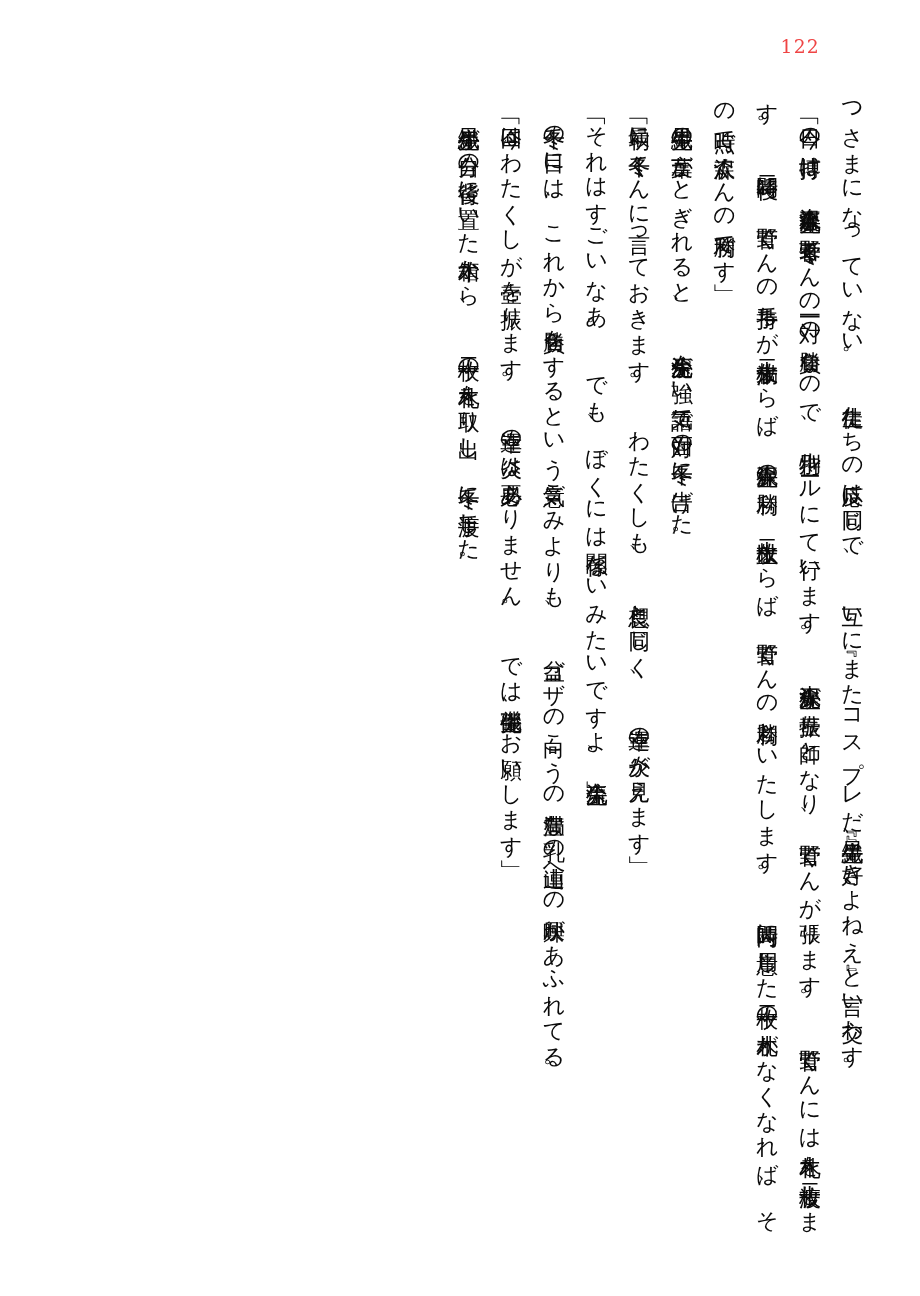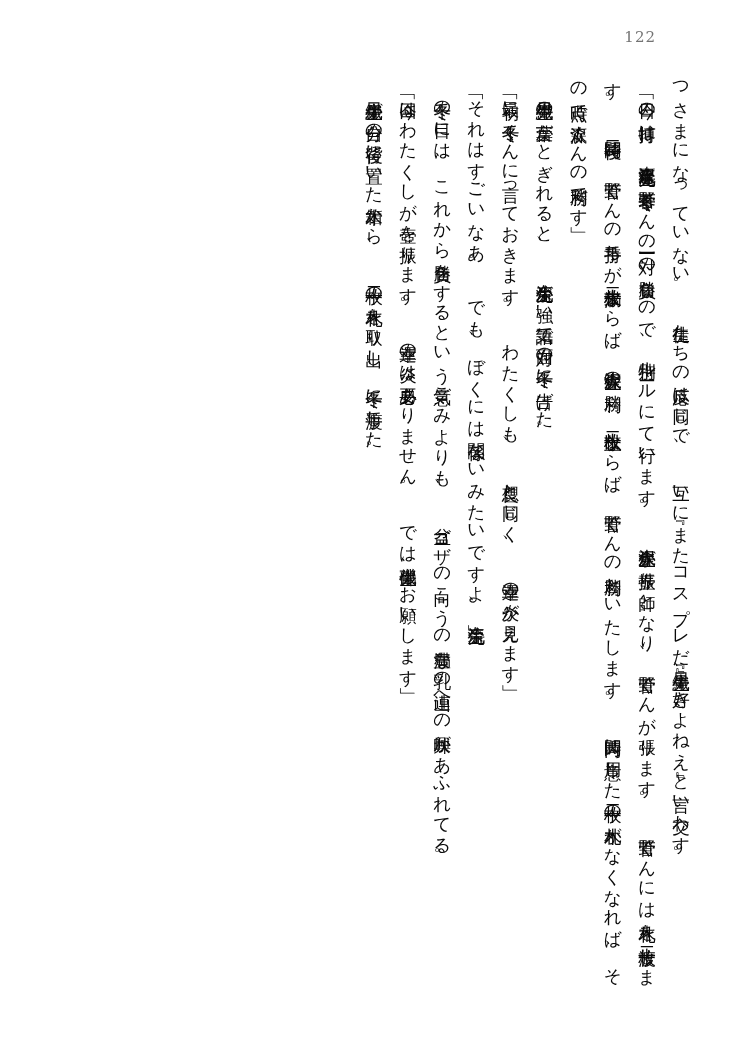--- a/index.html
+++ b/index.html
@@ -20,21 +20,21 @@
     height: 1037px;
     background: #ffffff;
     box-sizing: border-box;
   }
   .page-number {
     position: absolute;
     top: 28px;
     right: 80px;
     font-size: 15px;
     letter-spacing: 1px;
-    color: #737373;
+    color: #ef4444;
     font-family: "DejaVu Serif", "Liberation Serif", serif;
   }
   
   .text-body {
     position: absolute;
     top: 70px;
     right: 38px;
     left: 40px;
     bottom: 60px;
     writing-mode: vertical-rl;

